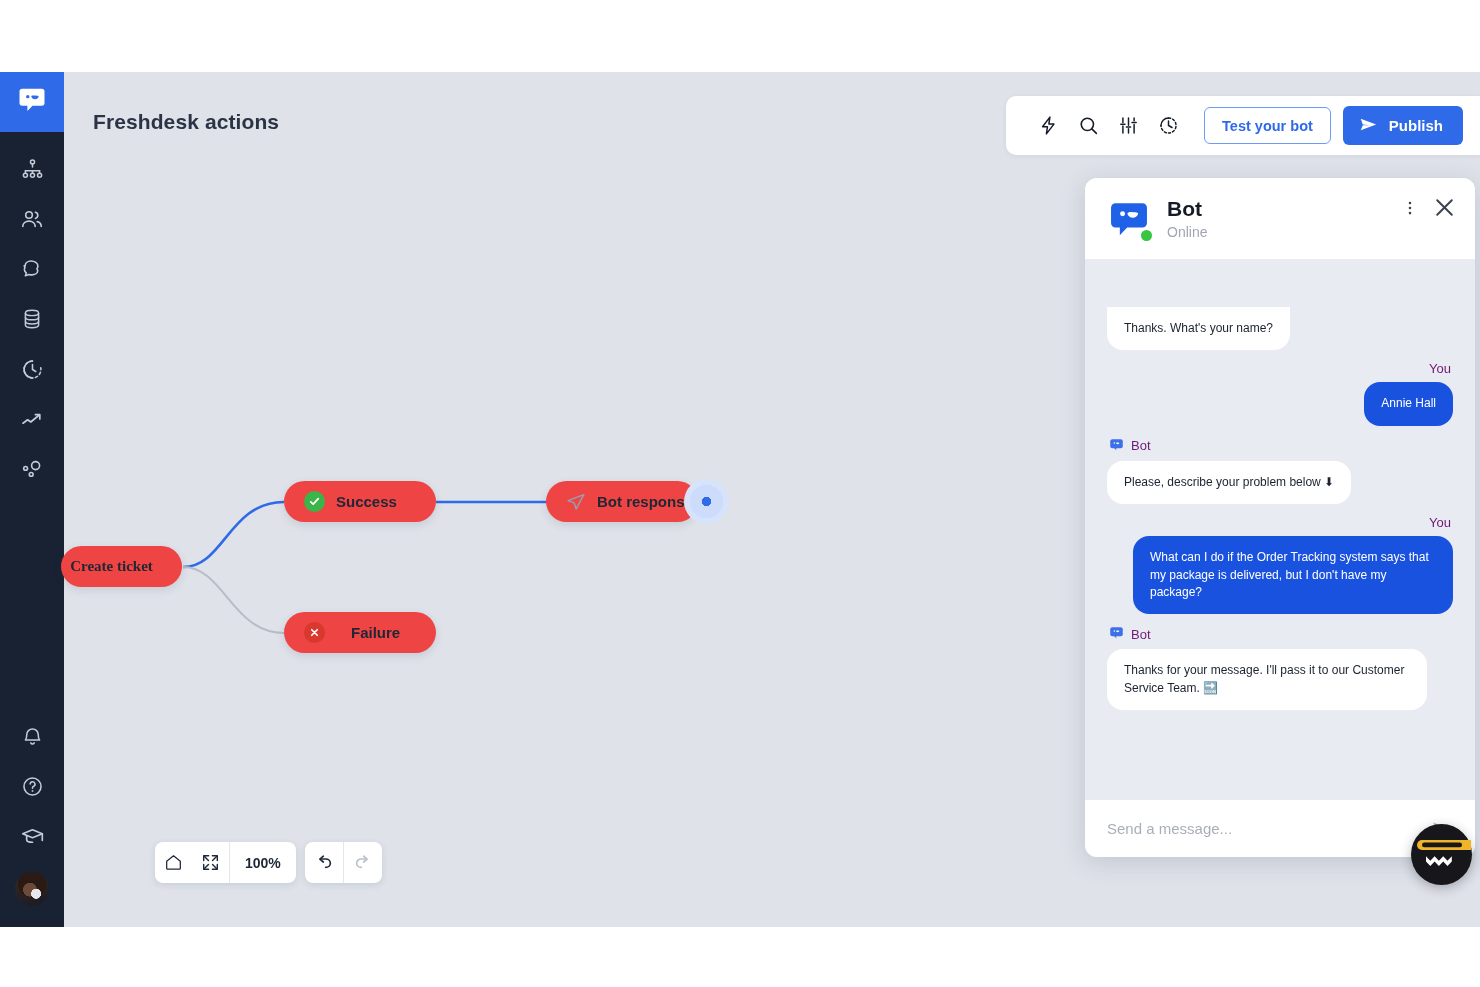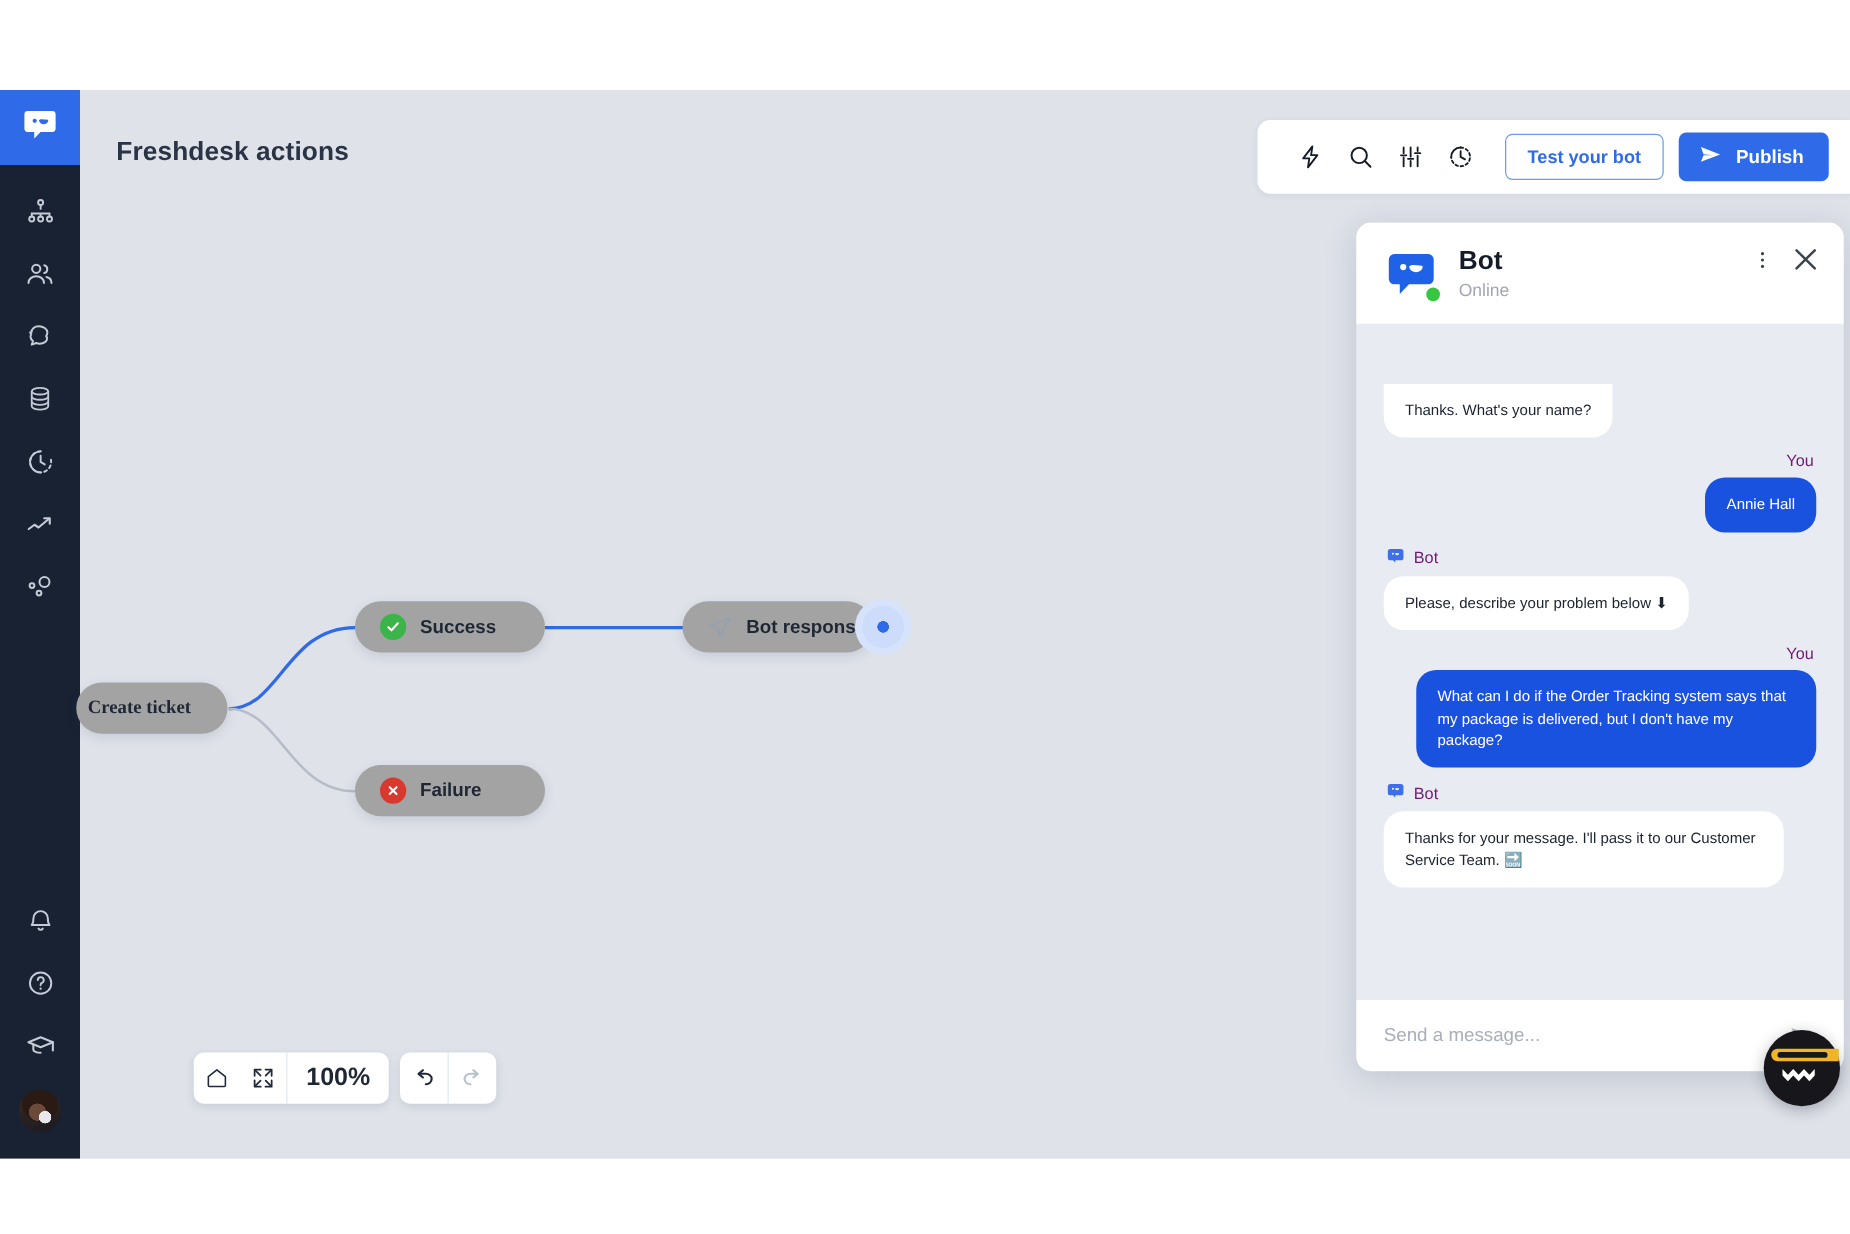--- a/index.html
+++ b/index.html
@@ -98,41 +98,41 @@
     font-family: "Liberation Sans", sans-serif;
   }
 
   
   .canvas { position: absolute; left: 64px; top: 0; width: 1416px; height: 855px; }
   .flow-svg { position: absolute; left: 0; top: 0; }
 
   .node {
     position: absolute;
     height: 41px;
-    background: #a3a3a3;
+    background: #ef4444;
     border-radius: 21px;
     display: flex; align-items: center;
     padding: 0 20px;
     box-shadow: 0 3px 9px rgba(40,55,85,.13);
     font-size: 15px; font-weight: 700; color: #1f2735;
     white-space: nowrap; cursor: pointer;
   }
   .node-label { pointer-events: none; }
   .node-badge {
     width: 21px; height: 21px; border-radius: 50%;
     display: flex; align-items: center; justify-content: center;
     margin-right: 11px; flex: 0 0 auto;
   }
   .badge-success { background: #3bb44a; }
   .badge-failure { background: #d9382e; }
   .node-ic { margin-right: 11px; display: flex; flex: 0 0 auto; }
 
   #node-create { left: -3px; top: 474px; width: 121px; padding-left: 0; justify-content: center; font-family: Liberation Serif, serif; }
   #node-success { left: 220px; top: 409px; width: 152px; }
-  #node-failure { left: 220px; top: 540px; width: 152px; }
+  #node-failure { left: 220px; top: 540px; width: 152px; gap: 15px; }
   #node-bot     { left: 482px; top: 409px; width: 152px; }
 
   .port {
     position: absolute; left: 620px; top: 407px;
     width: 45px; height: 45px; border-radius: 50%;
     background: radial-gradient(circle, #2f6ae8 0 14%, #cddcfb 15% 52%, #d6e3fb 53% 73%, rgba(214,227,251,0) 74%);
     display: flex; align-items: center; justify-content: center;
     cursor: pointer;
   }
 
@@ -145,21 +145,21 @@
     overflow: hidden;
   }
   .zbtn {
     height: 41px; min-width: 36px; padding: 0 9px;
     display: flex; align-items: center; justify-content: center;
     cursor: pointer; color: #20293a;
   }
   .zdiv { width: 1px; height: 41px; background: #e4e7ee; }
   .zoom-val {
     height: 41px; padding: 0 15px; display: flex; align-items: center;
-    font-size: 20px; font-weight: 700; color: #1f2735; cursor: pointer;
+    font-size: 14px; font-weight: 700; color: #1f2735; cursor: pointer;
   }
   .zbtn.disabled { color: #b9bfcb; cursor: default; }
 
   
   .chat {
     position: absolute; right: 5px; top: 106px;
     width: 390px; height: 679px;
     background: #e8ebf1;
     border-radius: 12px;
     box-shadow: 0 5px 26px rgba(35,48,72,.16);

